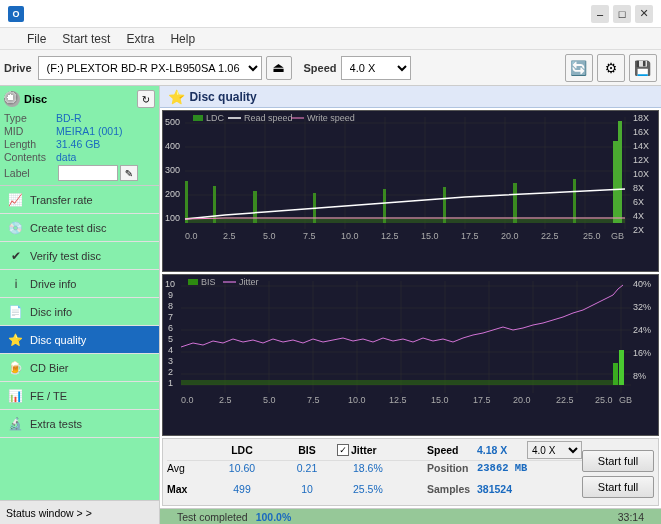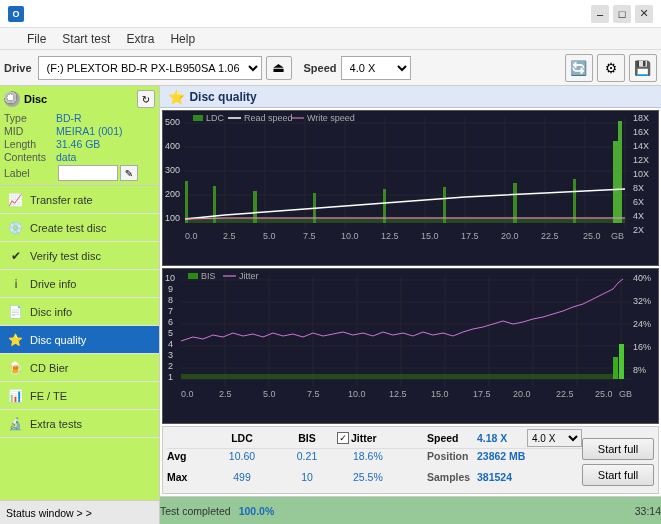--- a/index.html
+++ b/index.html
@@ -93,21 +93,21 @@
     
     
     .main-layout {
       display: flex;
       height: calc(524px - 28px - 22px - 36px);
     }
     
     
     .sidebar {
       width: 160px;
-      background: #bef264;
+      background: #86efac;
       border-right: 1px solid #ccc;
       display: flex;
       flex-direction: column;
       flex-shrink: 0;
     }
     
     
     .disc-info-panel {
       padding: 4px;
       border-bottom: 1px solid #ccc;
@@ -219,26 +219,26 @@
       background: linear-gradient(to bottom, #f5f5f5, #e0e0e0);
       border: 1px solid #999;
       cursor: pointer;
       font-size: 11px;
       border-radius: 2px;
       display: flex; align-items: center; justify-content: center;
     }
     
     
     .progress-bar-container {
-      height: 28px;
+      height: 16px;
       background: #e0e0e0;
       border-top: 1px solid #ccc;
       display: flex;
       align-items: center;
-      padding: 0 0;
+      padding: 0 17px;
       gap: 8px;
       position: relative;
       overflow: hidden;
     }
     .progress-bar-fill {
       position: absolute;
       left: 0; top: 0; bottom: 0;
       background: #4caf50;
       opacity: 0.5;
     }
@@ -524,26 +524,26 @@
           </div>
           <span style="width:50px; font-weight:bold;">Speed</span>
           <span style="color:#1a6abf; font-weight:bold; width:50px;">4.18 X</span>
           <select style="height:18px; font-size:10px; width:55px; border:1px solid #aaa;">
             <option>4.0 X</option>
           </select>
         </div>
 
         <div style="display:flex; flex-direction:column; gap:1px; font-size:10.5px;">
           <div style="display:flex; align-items:center;">
-            <span style="width:40px; font-weight:bold;">Avg</span>
+            <span style="width:40px; font-weight:normal;">Avg</span>
             <span style="width:70px; text-align:center; color:#1a6abf;">10.60</span>
             <span style="width:60px; text-align:center; color:#1a6abf;">0.21</span>
             <span style="width:90px; text-align:left; padding-left:16px; color:#1a6abf;">18.6%</span>
             <span style="width:50px; font-weight:bold; color:#555;">Position</span>
-            <span style="color:#1a6abf; font-weight:bold; width:80px;">23862 MB</span>
+            <span style="color:#1a6abf; font-weight:bold; width:80px;font-family:Liberation Mono, monospace;">23862 MB</span>
           </div>
           <div style="display:flex; align-items:center;margin-top:8px;">
             <span style="width:40px; font-weight:bold;">Max</span>
             <span style="width:70px; text-align:center; color:#1a6abf;">499</span>
             <span style="width:60px; text-align:center; color:#1a6abf;">10</span>
             <span style="width:90px; text-align:left; padding-left:16px; color:#1a6abf;">25.5%</span>
             <span style="width:50px; font-weight:bold; color:#555;">Samples</span>
             <span style="color:#1a6abf; font-weight:bold; width:80px;">381524</span>
           </div>
           <div style="display:flex; align-items:center;margin-top:32px;">

